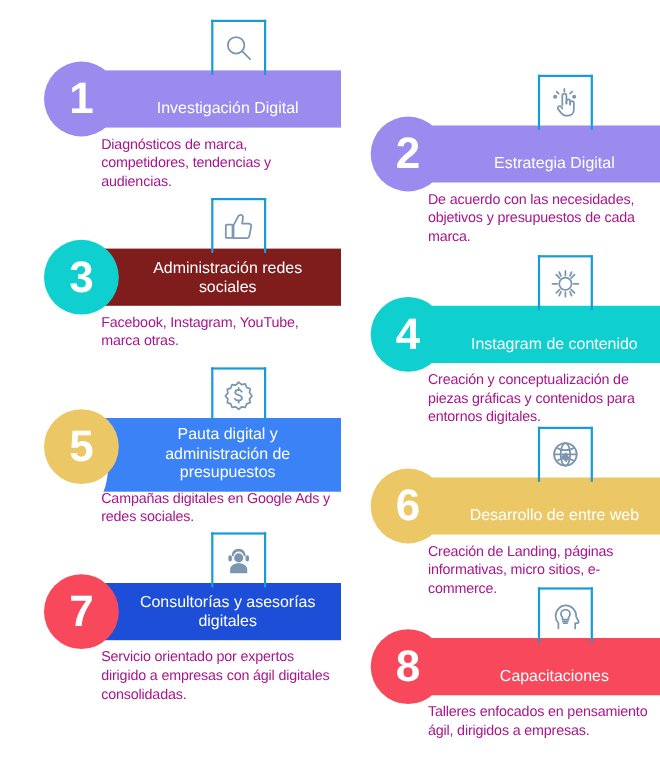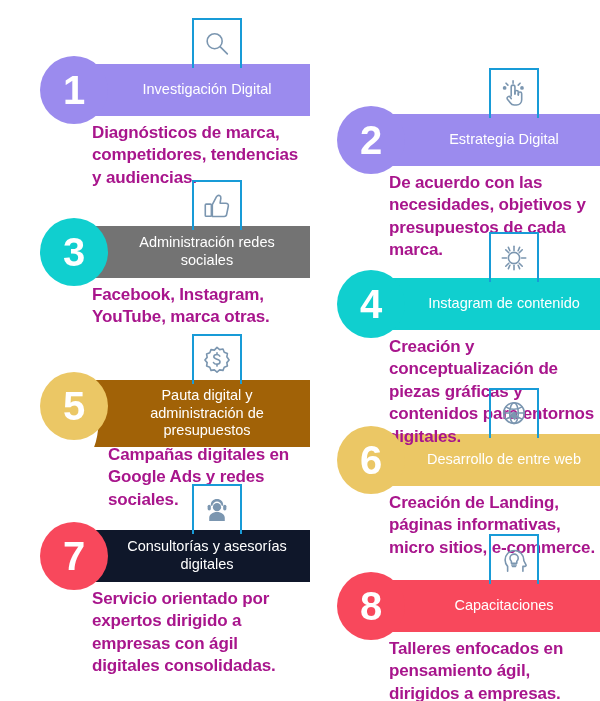--- a/index.html
+++ b/index.html
@@ -60,21 +60,21 @@
   }
 
   
   .banner {
     position: absolute;
     left: 48px;
     top: 46px;
     width: 222px;
     min-height: 52px;
     display: flex;
-    align-items: center;
+    align-items: flex-end;
     justify-content: center;
     text-align: center;
     color: #ffffff;
     font-size: 14.5px;
     line-height: 1.22;
     font-weight: 400;
     padding: 7px 10px 7px 26px;
     box-sizing: border-box;
     z-index: 0;
   }
@@ -113,22 +113,22 @@
     line-height: 1;
     z-index: 4;
   }
 
   
   .desc {
     position: absolute;
     left: 52px;
     width: 215px;
     color: #A8158C;
-    font-size: 17px;
-    font-weight: 700;
+    font-size: 13px;
+    font-weight: 400;
     line-height: 1.32;
     letter-spacing: -0.15px;
     z-index: 1;
   }
 
   
   .item.right .banner {
     border-top-right-radius: 7px;
     border-bottom-right-radius: 7px;
   }
@@ -179,21 +179,21 @@
     </div>
     <div class="item left" style="left: 40px; top: 180px;">
       <div class="icon-box" style="left: 152px; top: 0px;">
         <span>
           <svg viewBox="0 0 32 32">
             <path class="icon-stroke" d="M11 14.5l4.5-8.5c1.8-2.5 5-1.3 4.6 1.6L19.3 13h6.2c1.7 0 2.9 1.4 2.6 3l-1.8 9c-.2 1.3-1.3 2.2-2.6 2.2H11z"></path>
             <rect class="icon-stroke" x="3.5" y="14" width="6.5" height="13" rx="1"></rect>
           </svg>
         </span>
       </div>
-      <div class="banner" style="background: #737373;">
+      <div class="banner" style="background: #7f1d1d;">
         <span class="banner-text">Administración redes sociales</span>
       </div>
       <div class="num-circle" style="background: rgb(16, 207, 207);">
         <span>3</span>
       </div>
       <div class="desc" style="top: 104px; color: rgb(168, 21, 140);">Facebook, Instagram, YouTube, marca otras.</div>
     </div>
     <div class="item right" style="left: 337px; top: 232px;">
       <div class="icon-box" style="left: 152px; top: 0px;">
         <span>
@@ -228,27 +228,27 @@
       <div class="icon-box" style="left: 152px; top: 0px;">
         <span>
           <svg viewBox="0 0 32 32">
             <path class="icon-stroke" d="M16 2.5l2.8 2.4 3.6-.6 1.3 3.4 3.4 1.3-.6 3.6L28.9 16l-2.4 2.8.6 3.6-3.4 1.3-1.3 3.4-3.6-.6L16 28.9l-2.8-2.4-3.6.6-1.3-3.4-3.4-1.3.6-3.6L3.1 16l2.4-2.8-.6-3.6 3.4-1.3 1.3-3.4 3.6.6z"></path>
             <path class="icon-stroke" d="M19 11.8c-.7-1.1-1.8-1.7-3.2-1.7-1.9 0-3.2 1-3.2 2.5 0 3.4 6.6 1.6 6.6 5.2 0 1.7-1.5 2.7-3.4 2.7-1.5 0-2.8-.6-3.5-1.8"></path>
             <line class="icon-stroke" x1="16" y1="8.2" x2="16" y2="10.2"></line>
             <line class="icon-stroke" x1="16" y1="20.5" x2="16" y2="22.5"></line>
           </svg>
         </span>
       </div>
-      <div class="banner" style="background: #a16207;">
+      <div class="banner" style="background: #3b82f6;">
         <span class="banner-text">Pauta digital y administración de presupuestos</span>
       </div>
       <div class="num-circle" style="background: rgb(235, 199, 101);">
         <span>5</span>
       </div>
-      <div class="desc" style="top: 110px; color: rgb(168, 21, 140); margin-left: 16px;">Campañas digitales en Google Ads y redes sociales.</div>
+      <div class="desc" style="top: 110px; color: rgb(168, 21, 140);">Campañas digitales en Google Ads y redes sociales.</div>
     </div>
     <div class="item right" style="left: 337px; top: 388px;">
       <div class="icon-box" style="left: 152px; top: 0px;">
         <span>
           <svg viewBox="0 0 32 32">
             <circle class="icon-stroke" cx="16" cy="15" r="11"></circle>
             <ellipse class="icon-stroke" cx="16" cy="15" rx="4.6" ry="11"></ellipse>
             <line class="icon-stroke" x1="5" y1="15" x2="27" y2="15"></line>
             <path class="icon-stroke" d="M7.5 8.5c2.3 1.6 5.3 2.5 8.5 2.5s6.2-.9 8.5-2.5"></path>
             <path class="icon-stroke" d="M7.5 21.5c2.3-1.6 5.3-2.5 8.5-2.5s6.2.9 8.5 2.5"></path>
@@ -269,21 +269,21 @@
         <span>
           <svg viewBox="0 0 32 32">
             <path class="icon-fill" d="M16 4.2c-4 0-6.6 2.8-6.6 6.2v1.1h1.6c.5-2.9 2.6-4.6 5-4.6s4.5 1.7 5 4.6h1.6v-1.1c0-3.4-2.6-6.2-6.6-6.2z"></path>
             <circle class="icon-fill" cx="16" cy="13" r="4.4"></circle>
             <rect class="icon-fill" x="6" y="10.4" width="3.4" height="6" rx="1.7"></rect>
             <rect class="icon-fill" x="22.6" y="10.4" width="3.4" height="6" rx="1.7"></rect>
             <path class="icon-fill" d="M16 18.2c-4.6 0-8.3 2.6-8.3 6.1v3.5h16.6v-3.5c0-3.5-3.7-6.1-8.3-6.1z"></path>
           </svg>
         </span>
       </div>
-      <div class="banner" style="background: #0f172a;">
+      <div class="banner" style="background: #1d4ed8;">
         <span class="banner-text">Consultorías y asesorías digitales</span>
       </div>
       <div class="num-circle" style="background: rgb(248, 72, 92);">
         <span>7</span>
       </div>
       <div class="desc" style="top: 104px; color: rgb(168, 21, 140);">Servicio orientado por expertos dirigido a empresas con ágil digitales consolidadas.</div>
     </div>
     <div class="item right" style="left: 337px; top: 534px;">
       <div class="icon-box" style="left: 152px; top: 0px;">
         <span>

